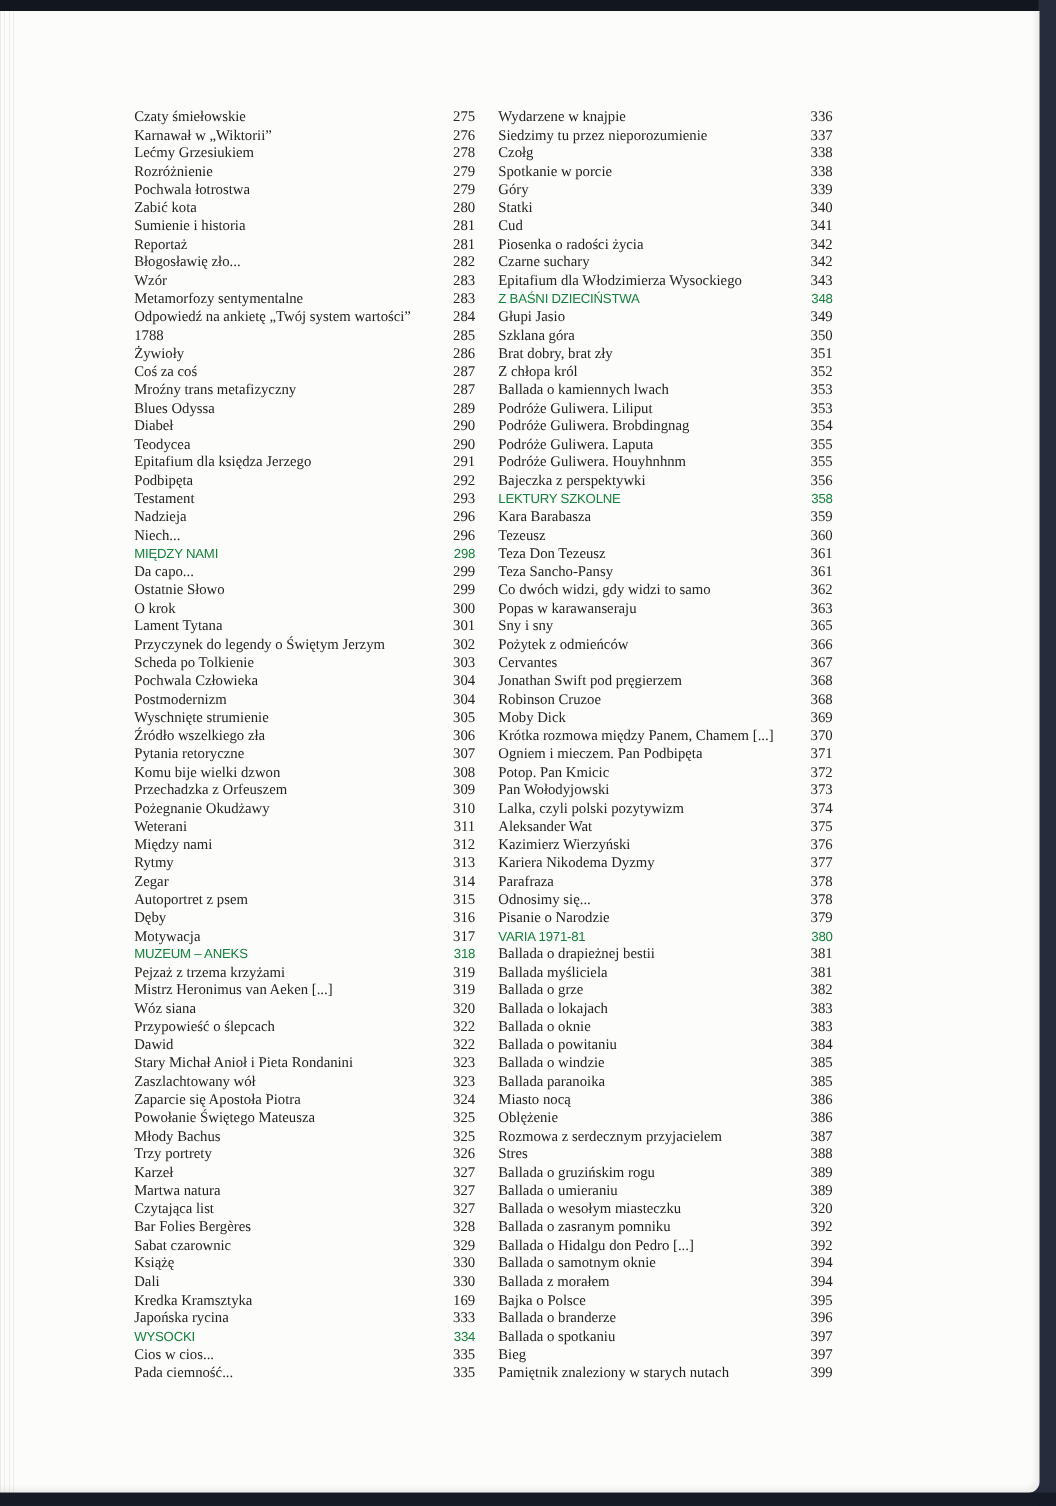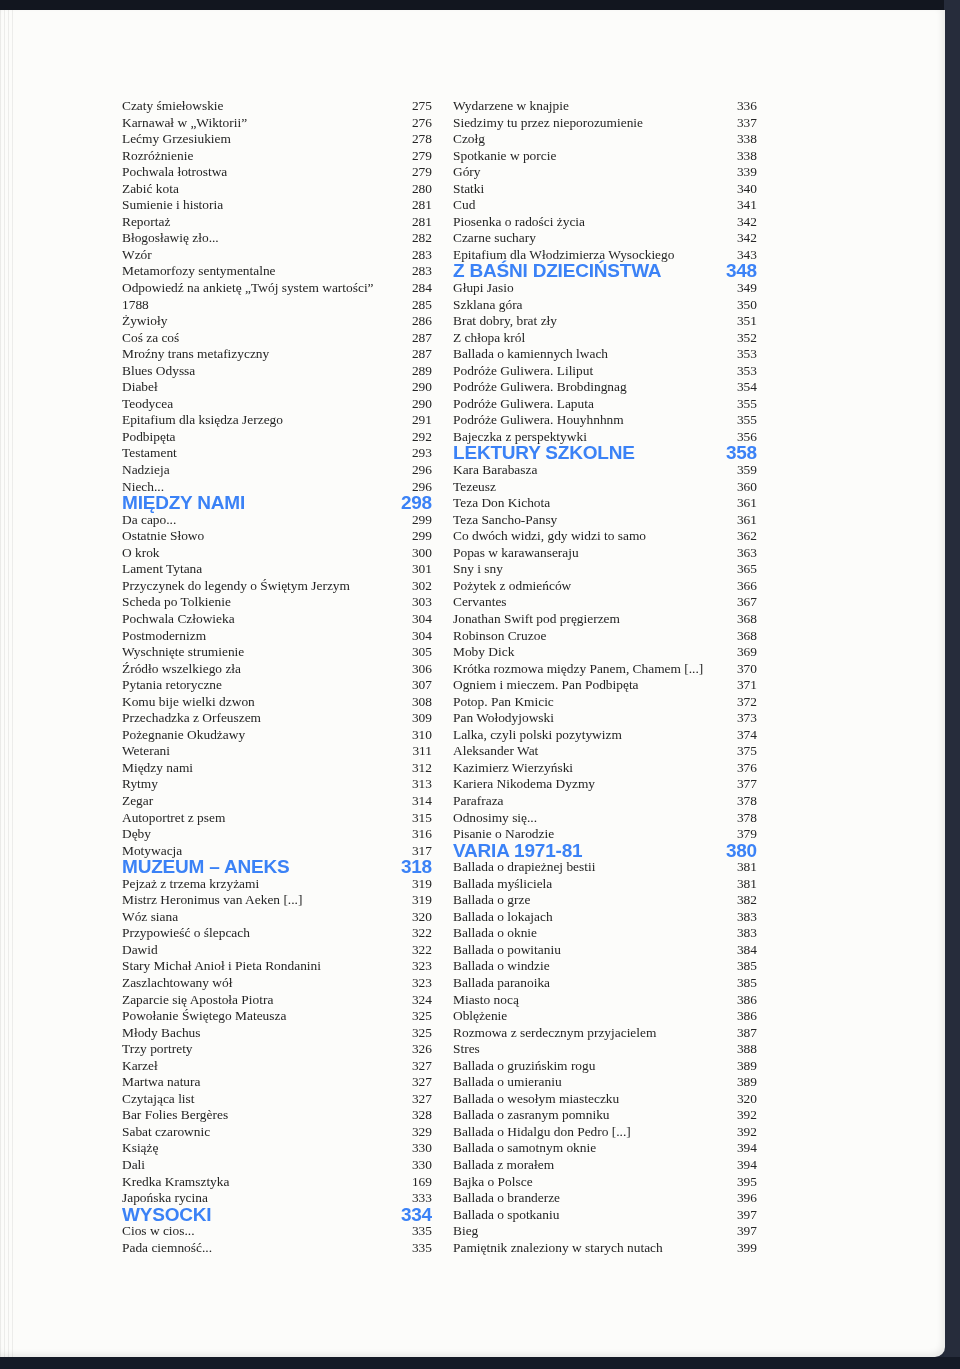--- a/index.html
+++ b/index.html
@@ -26,22 +26,22 @@
   .col{position:absolute;top:88px;}
   .col-left{left:122px;width:310px;}
   .col-right{left:453px;width:304px;}
   .row{
     display:flex;justify-content:space-between;align-items:baseline;
     line-height:16.55px;font-size:13.4px;color:#242424;white-space:nowrap;
   }
   .row .t{overflow:visible;}
   .row .n{text-align:right;}
   .row.hdr{
-    font-family:"Liberation Sans", sans-serif;font-weight:bold;
-    font-size:19px;letter-spacing:-0.2px;color:#3b82f6;
+    font-family:"Liberation Sans", sans-serif;font-weight:normal;
+    font-size:12px;letter-spacing:-0.2px;color:#15803d;
   }
 </style>
 </head>
 <body>
 
 <div class="scan">
   <div class="bar-top"></div>
   <div class="bar-right"></div>
   <div class="page">
     <div class="gutter"></div>
@@ -418,21 +418,21 @@
         </div>
         <div class="row">
           <span class="t">Kara Barabasza</span>
           <span class="n">359</span>
         </div>
         <div class="row">
           <span class="t">Tezeusz</span>
           <span class="n">360</span>
         </div>
         <div class="row">
-          <span class="t">Teza Don Kichota</span>
+          <span class="t">Teza Don Tezeusz</span>
           <span class="n">361</span>
         </div>
         <div class="row">
           <span class="t">Teza Sancho-Pansy</span>
           <span class="n">361</span>
         </div>
         <div class="row">
           <span class="t">Co dwóch widzi, gdy widzi to samo</span>
           <span class="n">362</span>
         </div>

